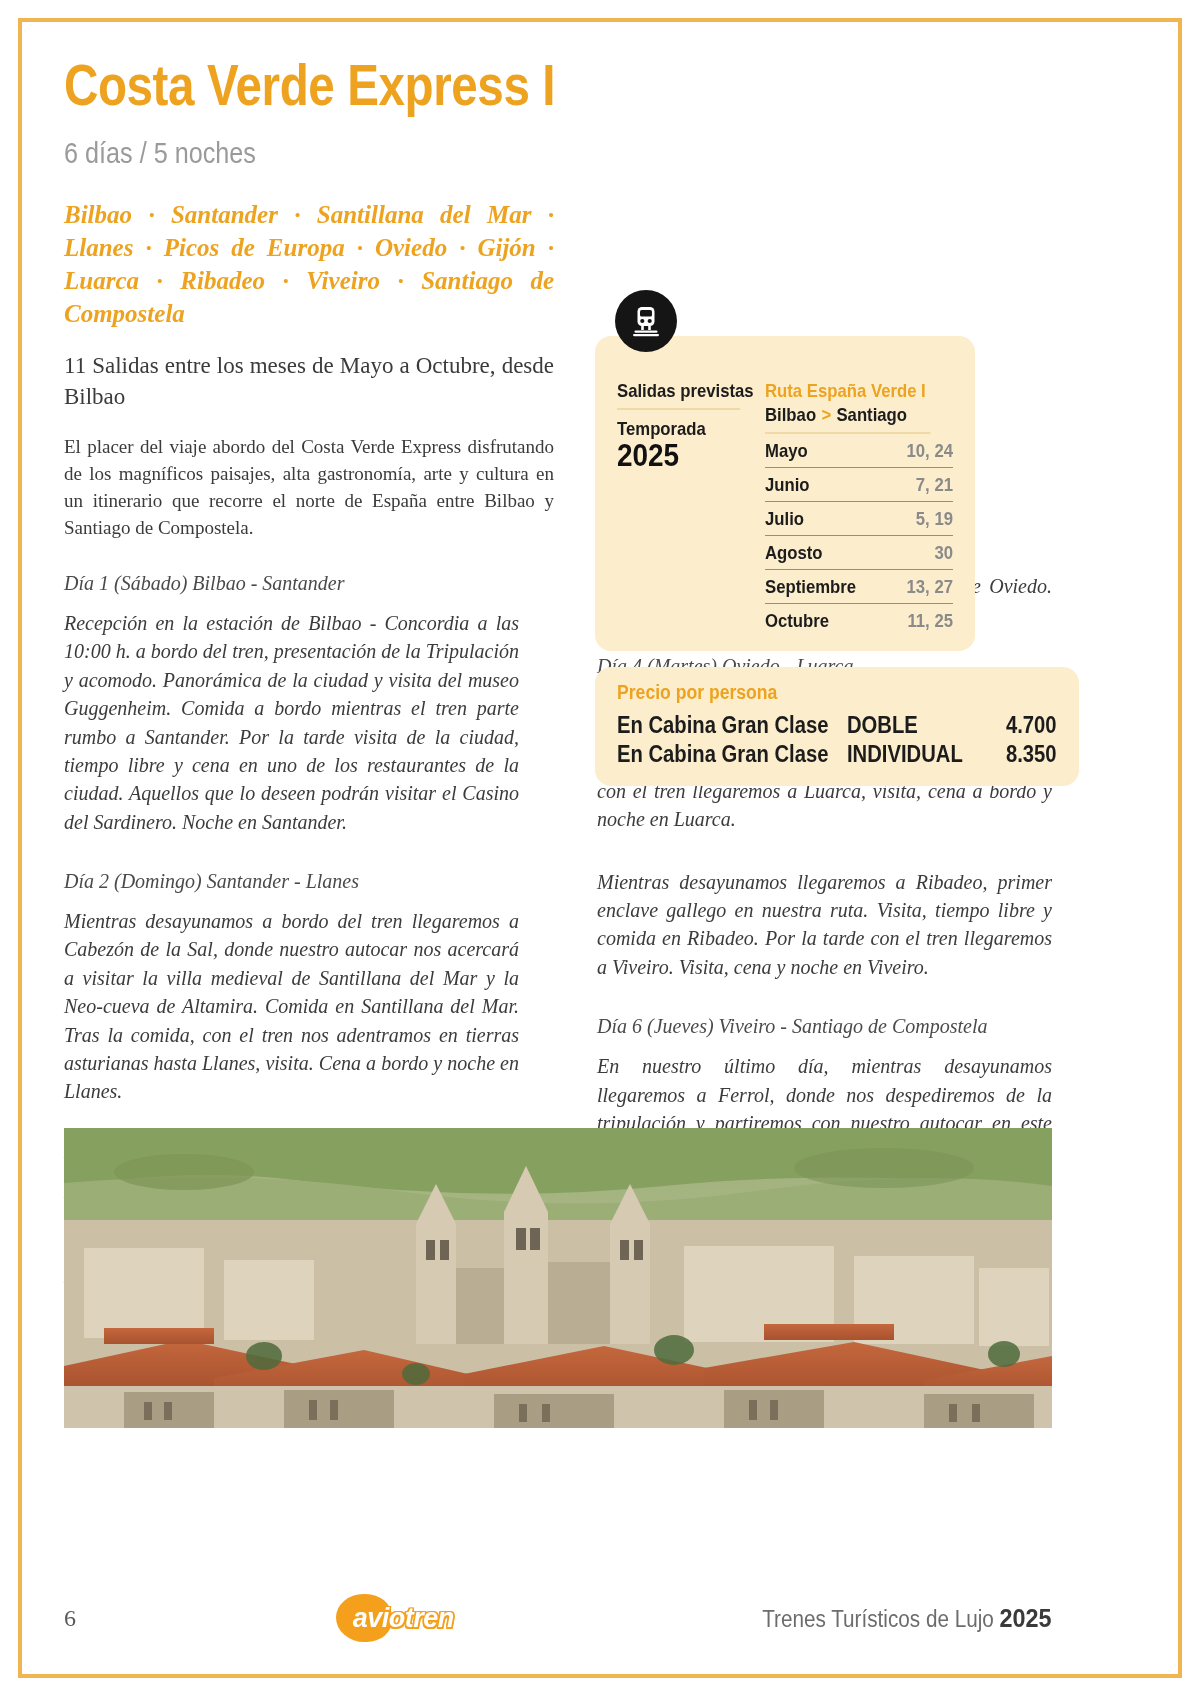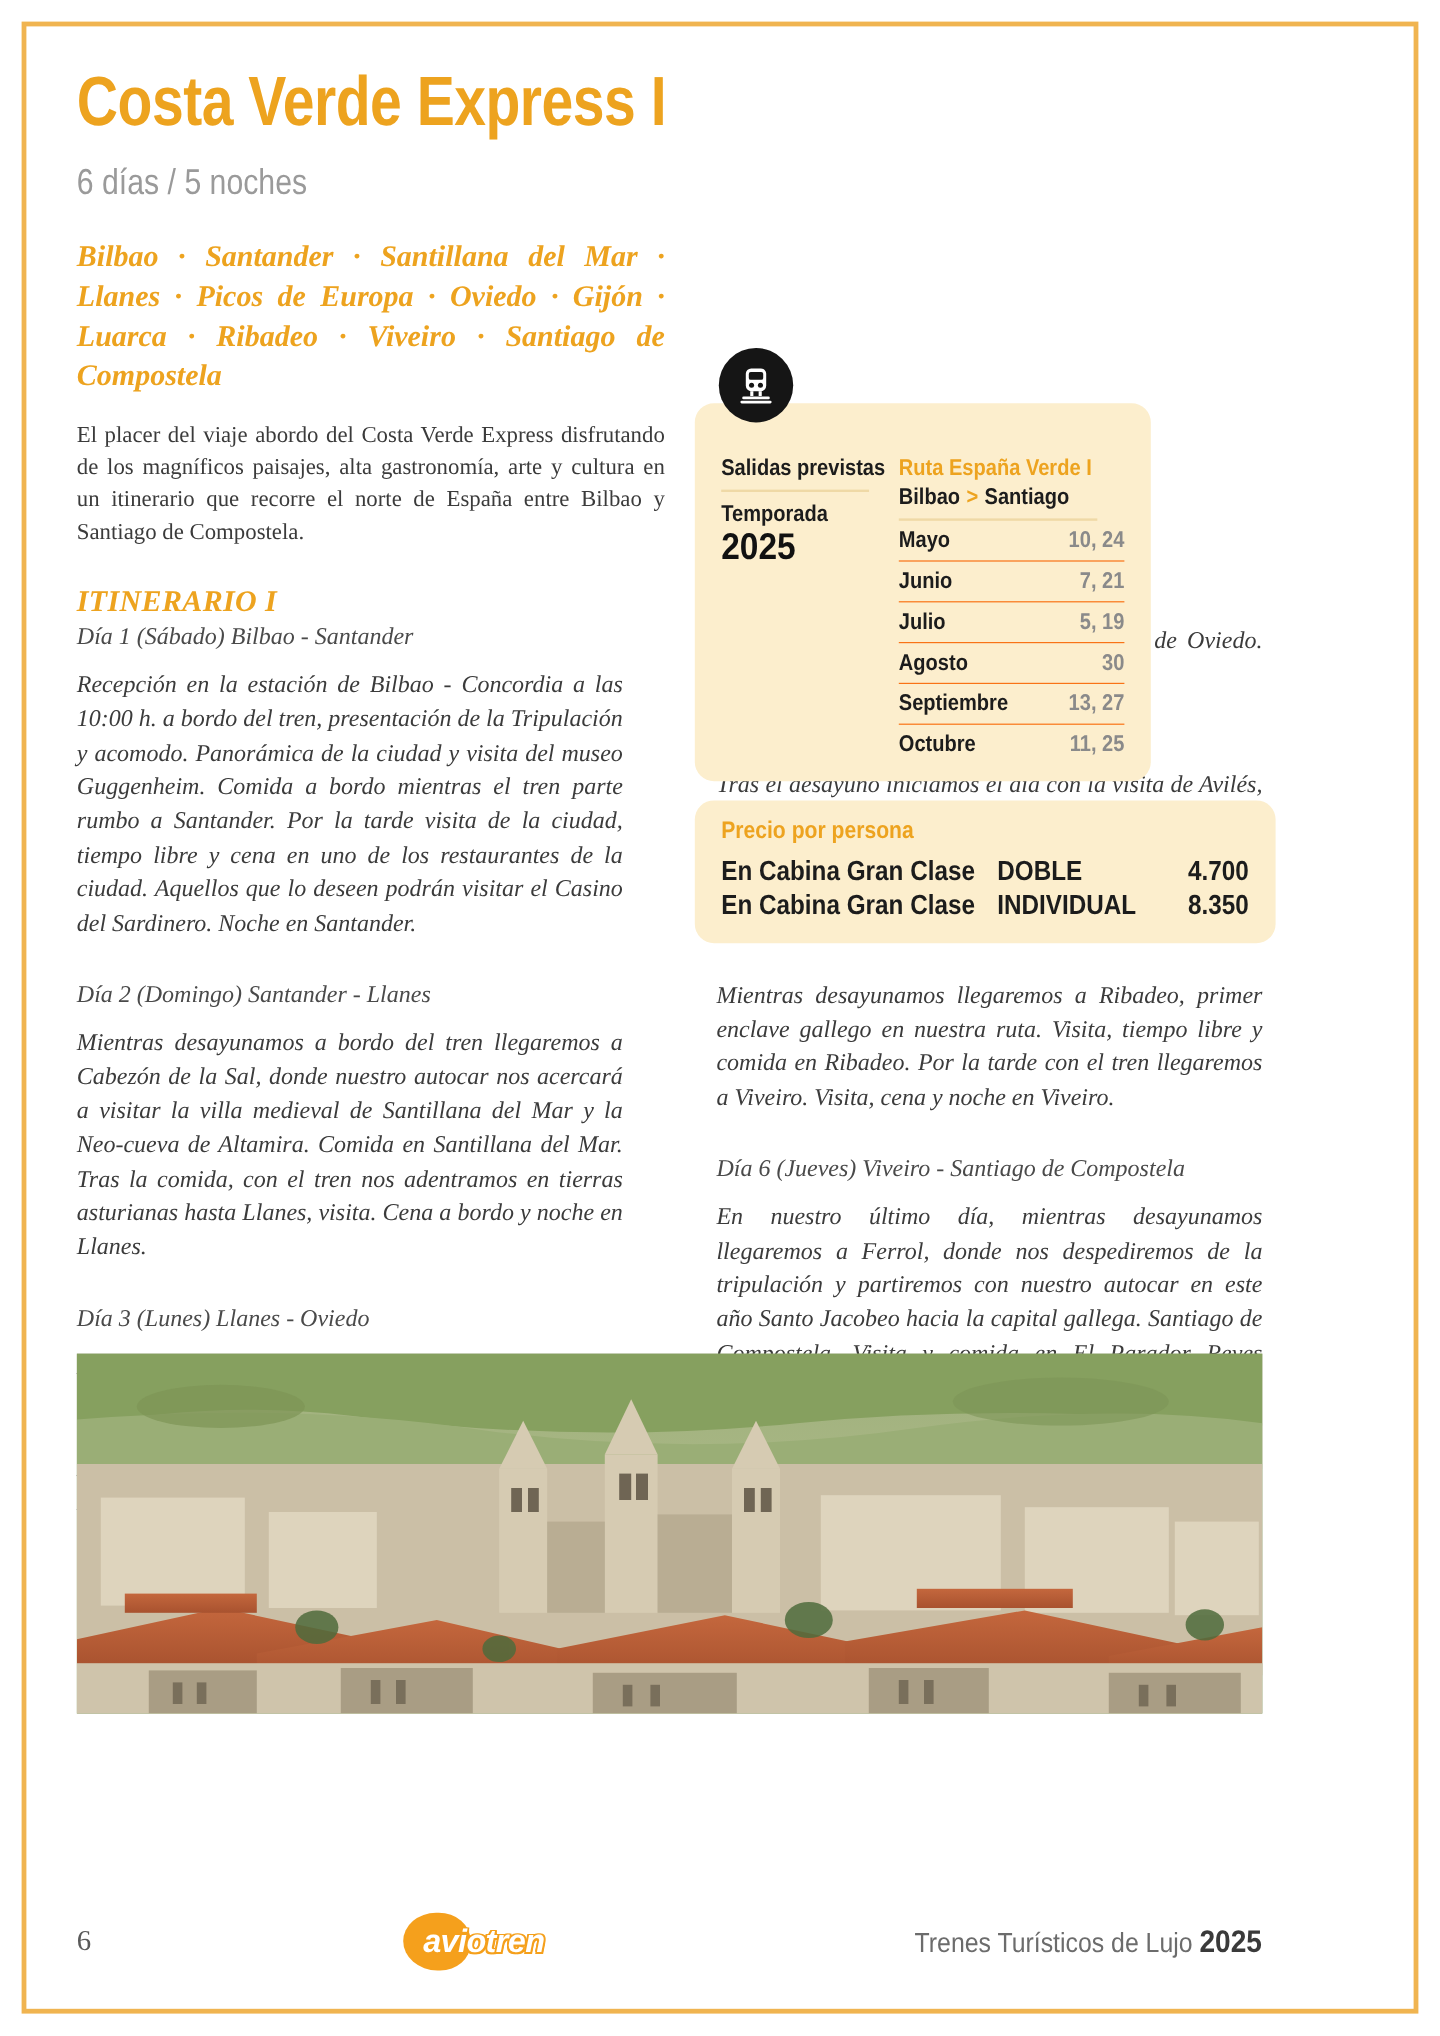--- a/index.html
+++ b/index.html
@@ -102,21 +102,21 @@
     font-style: italic;
     font-weight: bold;
     font-size: 19px;
     color: #e8b765;
     margin: 0 0 24px 0;
   }
 
   
   .boxes {
     position: absolute;
-    left: 515px;
+    left: 531px;
     top: 138px;
     width: 380px;
   }
   .train-badge {
     position: absolute;
     left: 20px;
     top: -46px;
     width: 62px;
     height: 62px;
     border-radius: 50%;
@@ -384,22 +384,22 @@
   <div class="page-border"></div>
 
   <div class="content">
 
     <h1 class="title">Costa Verde Express I</h1>
     <div class="subtitle">6 días / 5 noches</div>
 
     <div class="upper">
       <div class="left-col-top">
         <div class="route-line">Bilbao · Santander · Santillana del Mar · Llanes · Picos de Europa · Oviedo · Gijón · Luarca · Ribadeo · Viveiro · Santiago de Compostela</div>
+        <div class="salidas-line">11 Salidas entre los meses de Mayo a Octubre, desde Bilbao</div>
         <div class="intro-par">El placer del viaje abordo del Costa Verde Express disfrutando de los magníficos paisajes, alta gastronomía, arte y cultura en un itinerario que recorre el norte de España entre Bilbao y Santiago de Compostela.</div>
-        <div class="itinerario-title">ITINERARIO I</div>
       </div>
 
       <div class="boxes">
 
         <div class="train-badge">
           <svg width="38" height="38" viewBox="0 0 38 38" aria-hidden="true">
             <rect x="10.5" y="5" width="17" height="19" rx="4.5" fill="#ffffff"></rect>
             <rect x="13" y="8" width="12" height="6.5" rx="1.6" fill="#151515"></rect>
             <circle cx="15.3" cy="19" r="2.1" fill="#151515"></circle>
             <circle cx="22.7" cy="19" r="2.1" fill="#151515"></circle>

